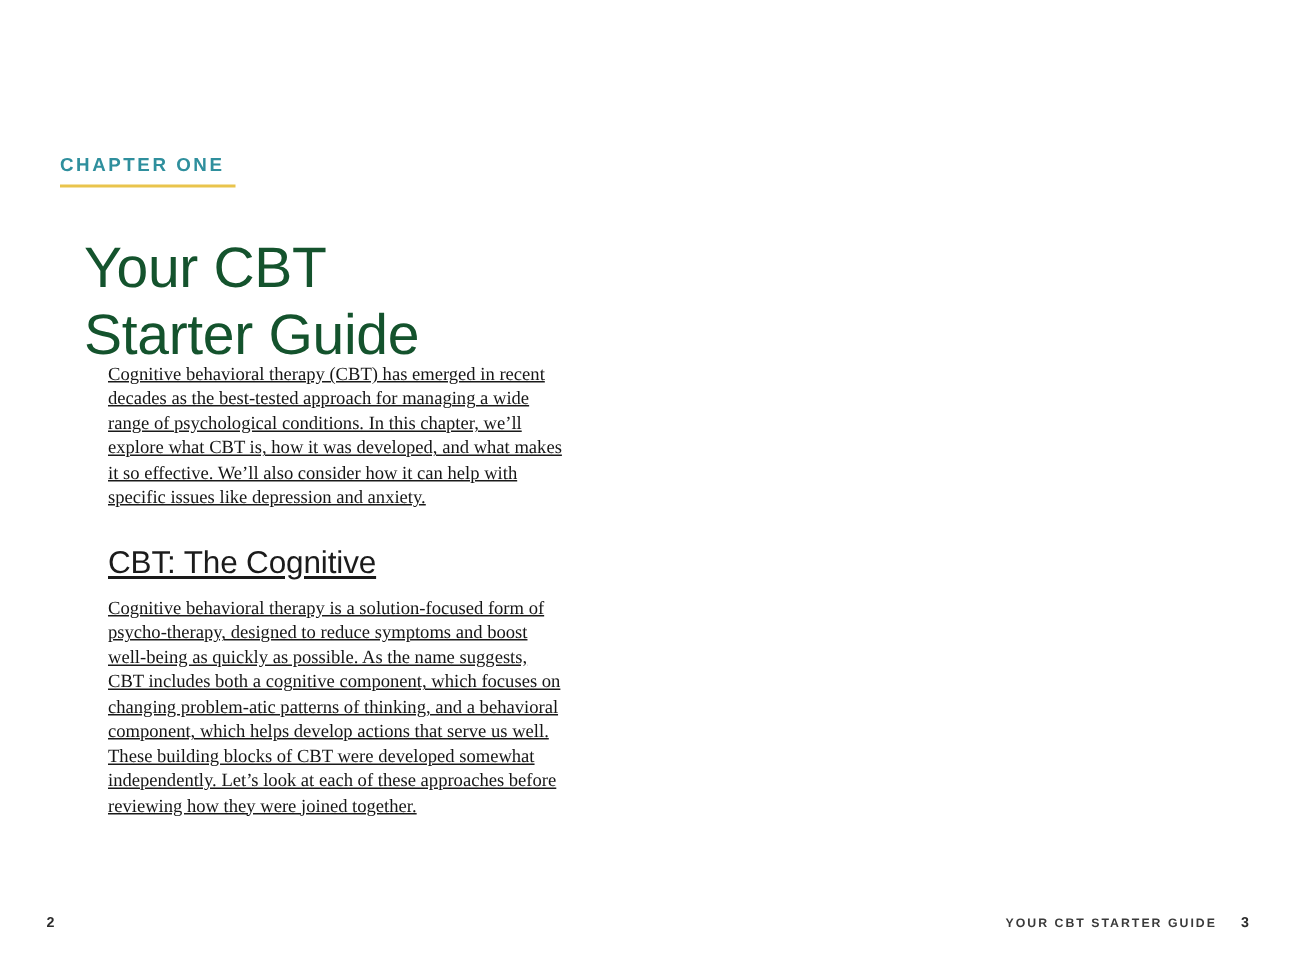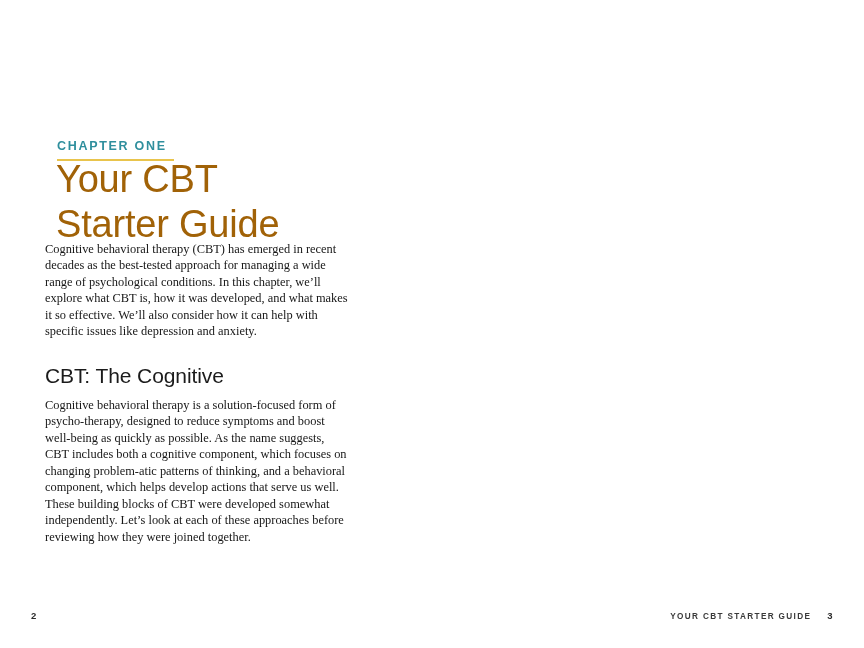--- a/index.html
+++ b/index.html
@@ -34,24 +34,23 @@
   .page-right {
     position: absolute;
     left: 432px;
     top: 0;
     width: 432px;
     height: 648px;
   }
 
   .chapter-block {
     position: absolute;
-    left: 57px;
+    left: 40px;
     top: 104px;
     width: 310px;
-    margin-top: 36px;
   }
   .chapter-eyebrow {
     font-family: "Liberation Sans", sans-serif;
     font-size: 12.5px;
     font-weight: 700;
     letter-spacing: 1.7px;
     color: #2f8f9d;
     text-transform: uppercase;
     line-height: 1.1;
   }
@@ -65,29 +64,30 @@
   .chapter-title {
     position: absolute;
     left: 56px;
     top: 132px;
     width: 330px;
     font-family: "Liberation Sans", sans-serif;
     font-weight: 300;
     font-size: 38px;
     line-height: 1.18;
     letter-spacing: -0.2px;
-    color: #a16207;
+    color: #14532d;
     white-space: pre-line;
   }
 
   .col-left-body {
     position: absolute;
-    left: 45px;
+    left: 72px;
     top: 241px;
     width: 305px;
+    text-decoration: underline;
   }
 
   .section-head {
     font-family: "Liberation Sans", sans-serif;
     font-weight: 400;
     font-size: 21px;
     line-height: 1.2;
     color: #1b1b1b;
     letter-spacing: -0.1px;
     margin: 0 0 9px 0;

